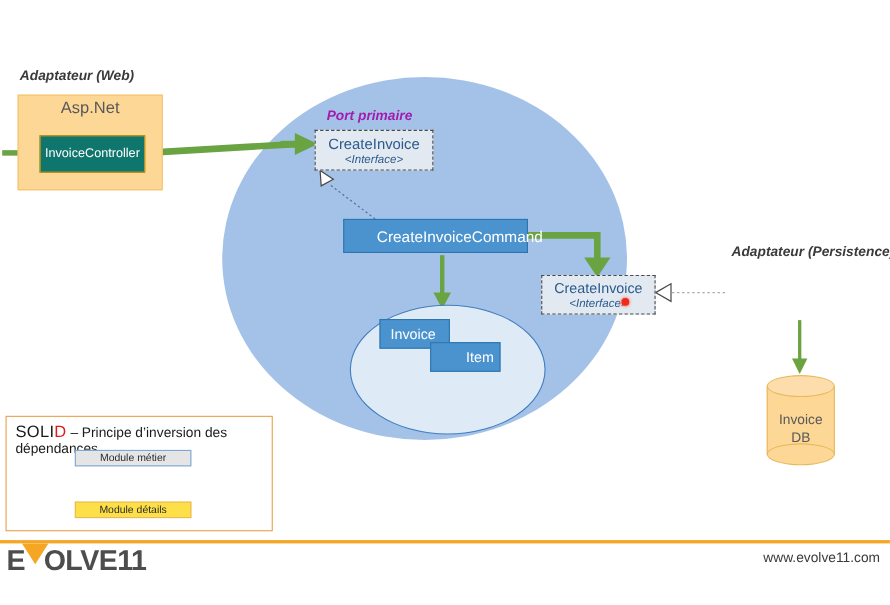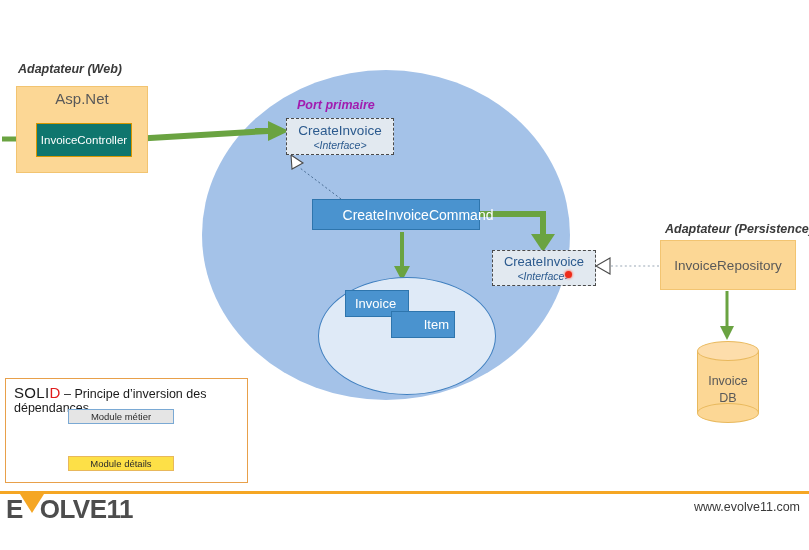--- a/index.html
+++ b/index.html
@@ -180,21 +180,20 @@
   <div class="abs dbox" id="dbox-invoice">Invoice</div>
   <div class="abs dbox" id="dbox-item">Item</div>
 
   <div class="abs" id="store-invoice">
     <div class="n">CreateInvoice</div>
     <div class="s">&lt;Interface&gt;</div>
   </div>
   <div class="abs" id="red-dot"></div>
 
   <div class="abs" id="lbl-adaptateur-persistence">Adaptateur (Persistence)</div>
-  <div class="abs" id="invoice-repository">InvoiceRepository</div>
 
   <div class="abs" id="db-cyl"></div>
   <div class="abs" id="db-bot"></div>
   <div class="abs" id="db-top"></div>
   <div class="abs" id="db-label">
     <div>Invoice</div>
     <div>DB</div>
   </div>
 
   <div class="abs" id="legend"></div>

